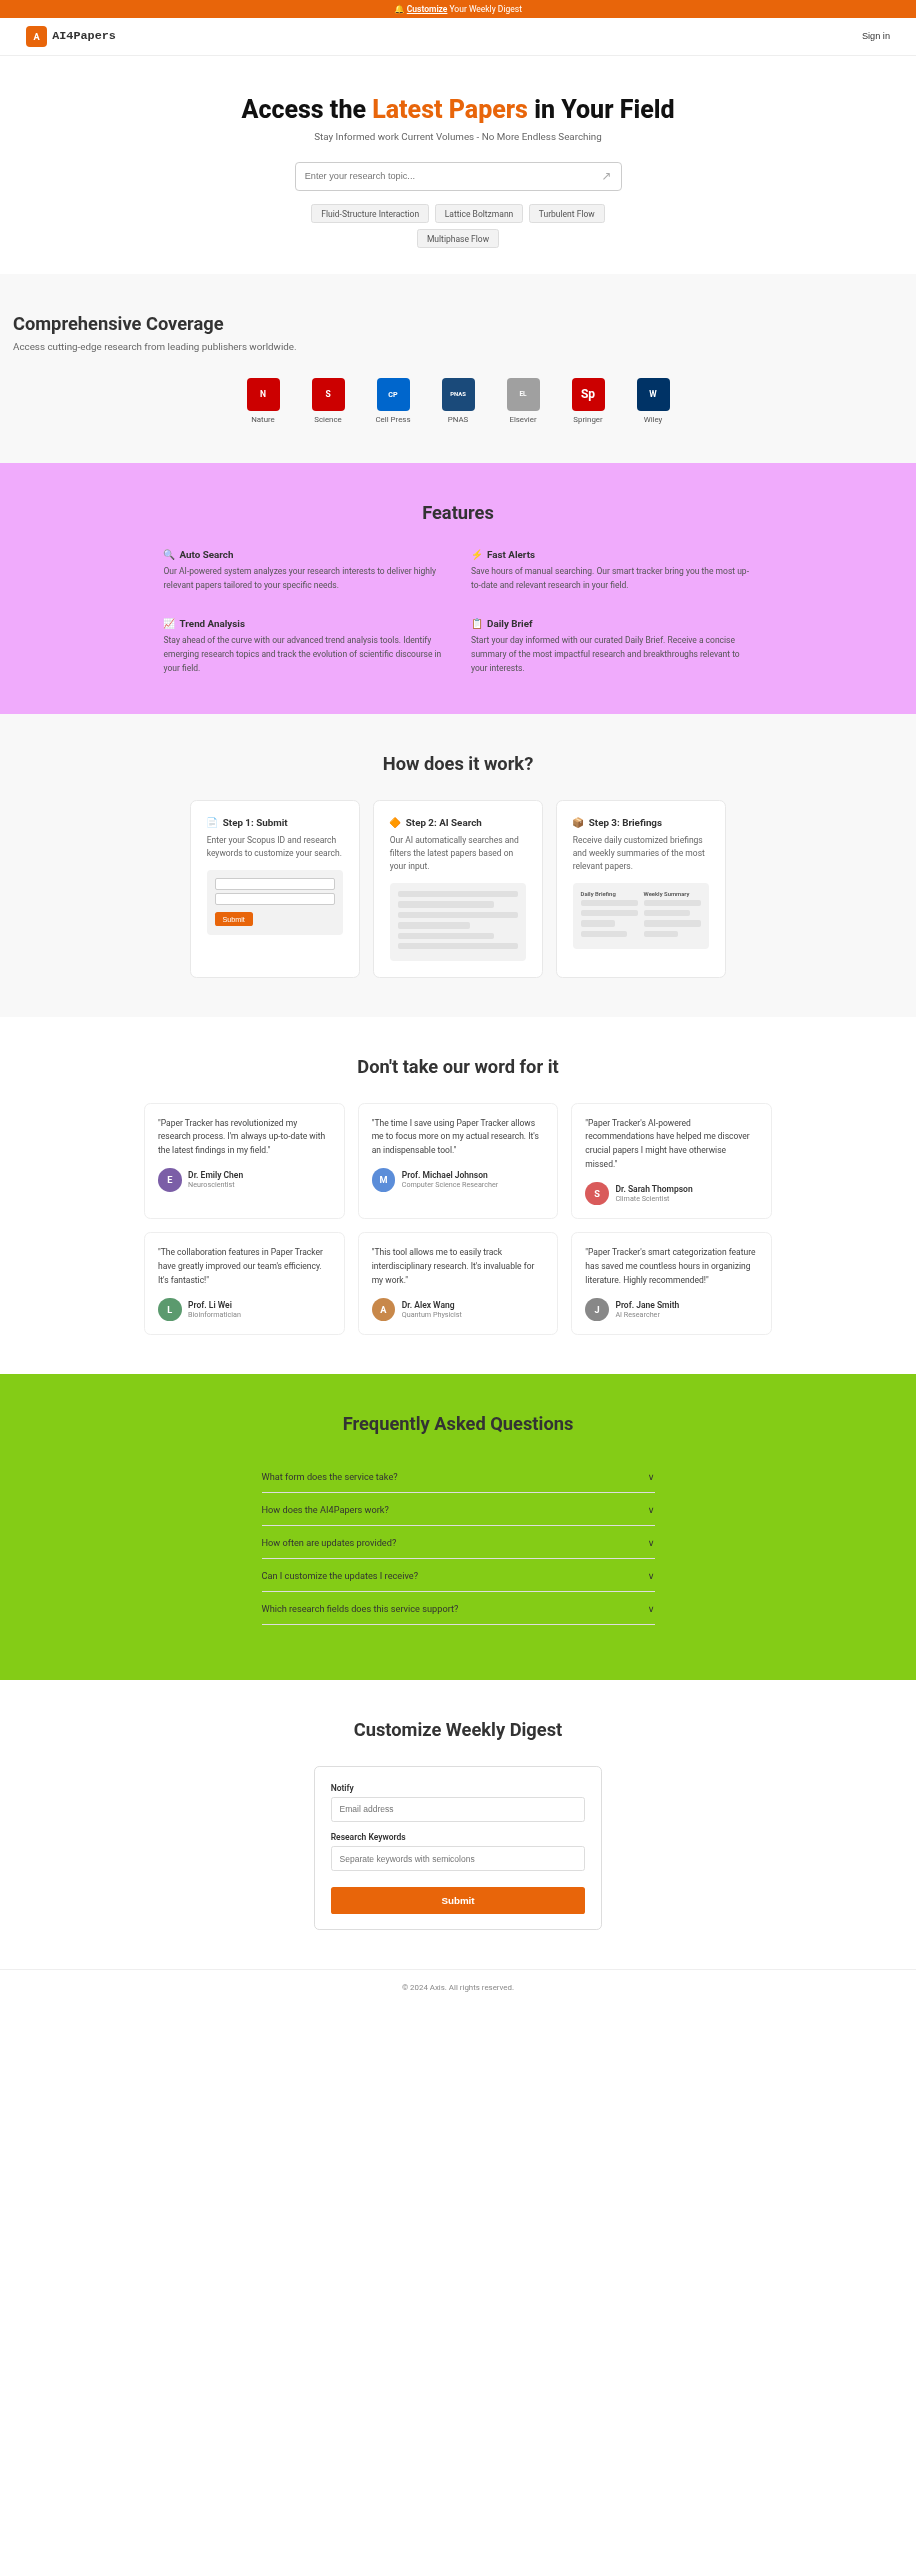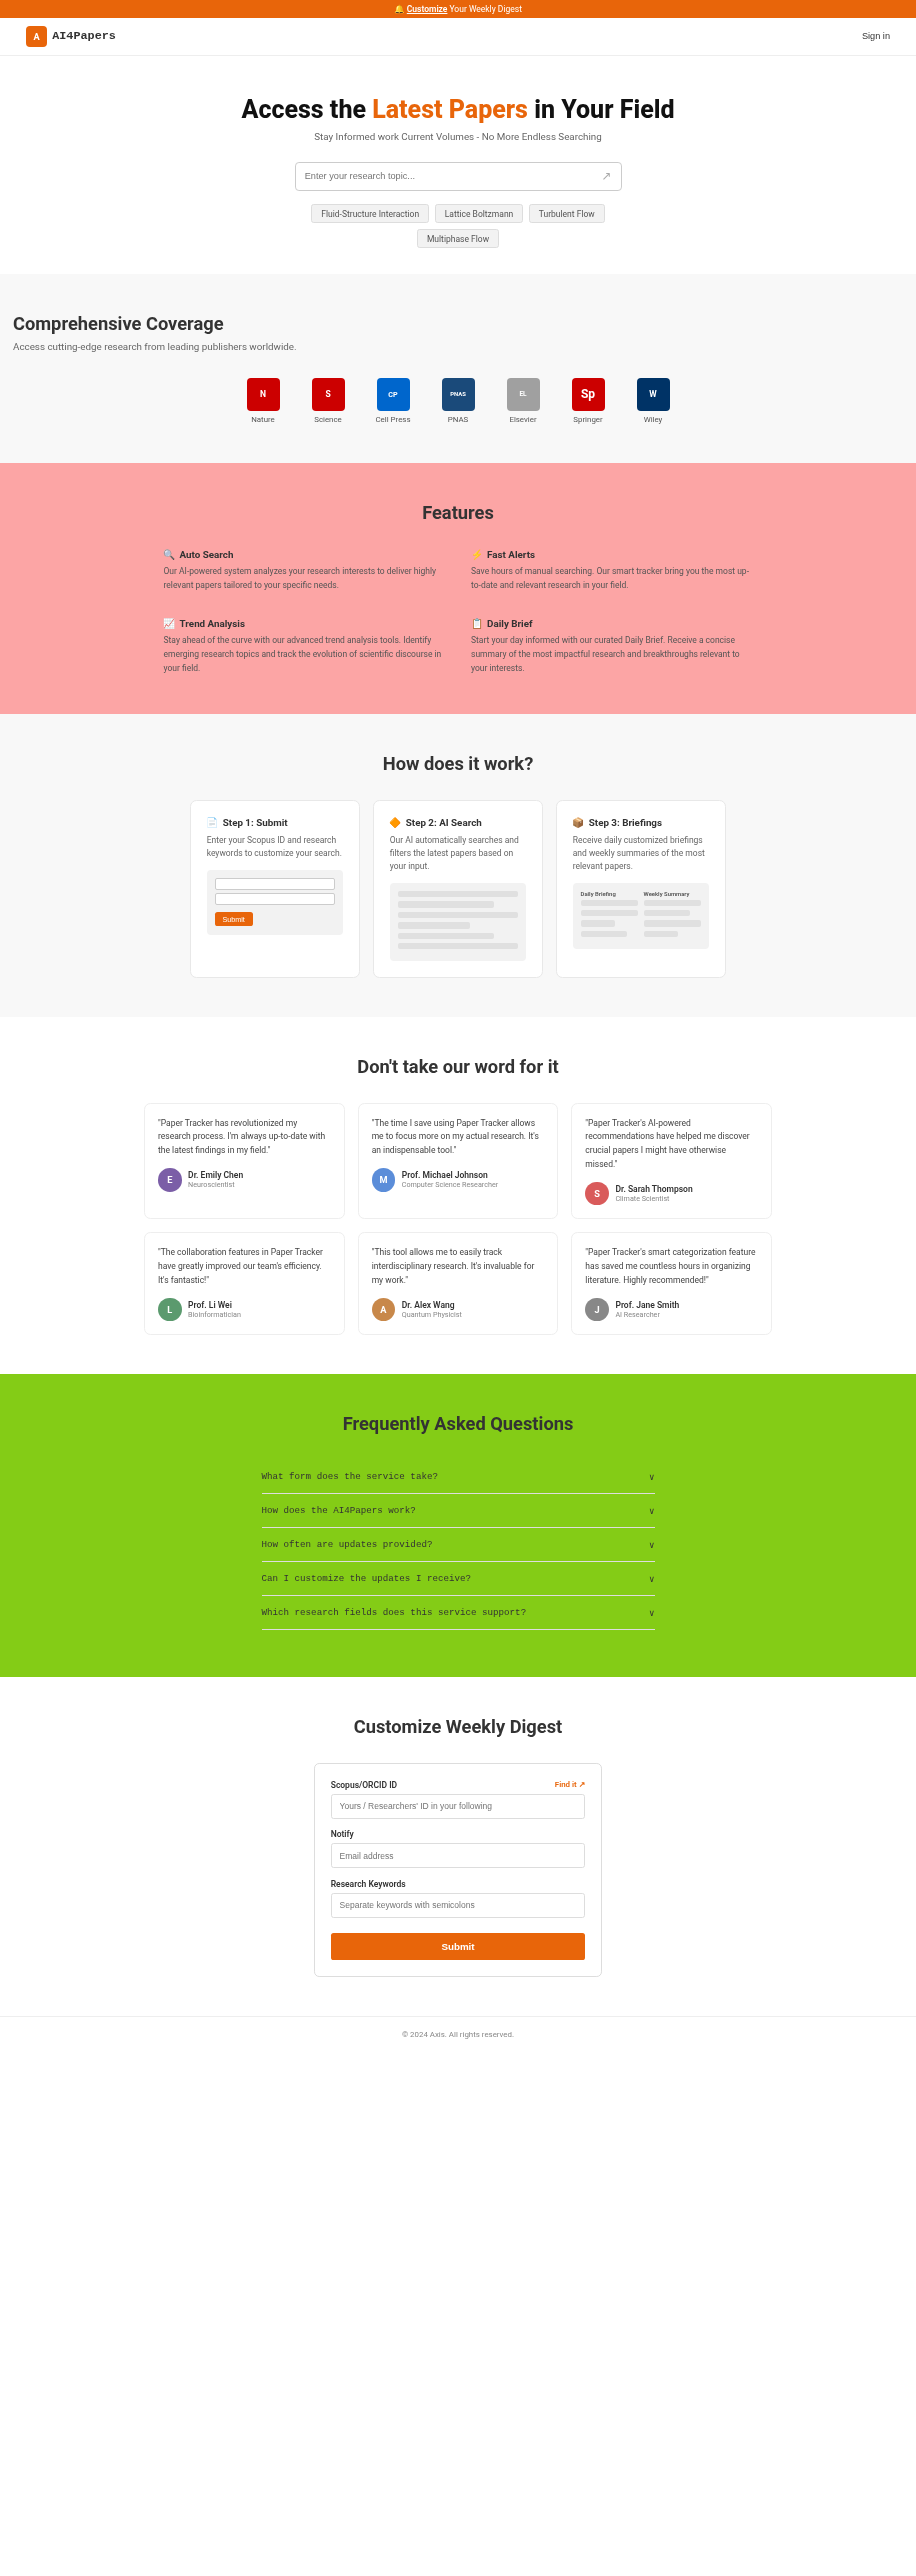--- a/index.html
+++ b/index.html
@@ -111,21 +111,21 @@
       border-radius: 3.9px;
       display: flex; align-items: center; justify-content: center;
       font-weight: 700; font-size: 6.5px; color: white;
     }
     .publisher-name { font-size: 7.9px; color: #555; }
 
     
     .features {
       padding: 39px 39px;
       text-align: center;
-      background: #fca5a5;
+      background: #f0abfc;
     }
     .features h2 { font-size: 18.3px; font-weight: 700; margin-bottom: 26px; }
     .features-grid {
       display: grid;
       grid-template-columns: 1fr 1fr;
       gap: 26px;
       text-align: left;
       max-width: 589px;
       margin: 0 auto;
     }
@@ -221,21 +221,21 @@
     .author-info .name { font-size: 8.5px; font-weight: 600; }
     .author-info .title { font-size: 7.2px; color: #888; }
 
     
     .faq {
       background: #84cc16;
       padding: 39px 44px;
       text-align: center;
     }
     .faq h2 { font-size: 18.3px; font-weight: 700; margin-bottom: 26px; }
-    .faq-list { max-width: 393px; margin: 8px auto; text-align: left; font-family: Liberation Mono, monospace; }
+    .faq-list { max-width: 393px; margin: 16px auto; text-align: left; }
     .faq-item {
       border-bottom: 0.7px solid #ddd;
       padding: 10.5px 0;
       display: flex;
       justify-content: space-between;
       align-items: center;
       cursor: pointer;
     }
     .faq-item span { font-size: 9.2px; color: #333; }
     .faq-chevron { font-size: 10.5px; color: #888; }
@@ -542,27 +542,20 @@
       <span>Which research fields does this service support?</span>
       <span class="faq-chevron">∨</span>
     </div>
   </div>
 </section>
 
 <section class="customize">
   <h2>Customize Weekly Digest</h2>
   <div class="customize-form">
     <div class="form-field">
-      <label>
-        <span>Scopus/ORCID ID</span>
-        <a href="#" class="find-link">Find it ↗</a>
-      </label>
-      <input type="text" placeholder="Yours / Researchers' ID in your following" style="">
-    </div>
-    <div class="form-field">
       <label>Notify</label>
       <input type="email" placeholder="Email address" style="">
     </div>
     <div class="form-field">
       <label>Research Keywords</label>
       <input type="text" placeholder="Separate keywords with semicolons" style="">
     </div>
     <button class="submit-btn">Submit</button>
   </div>
 </section>

